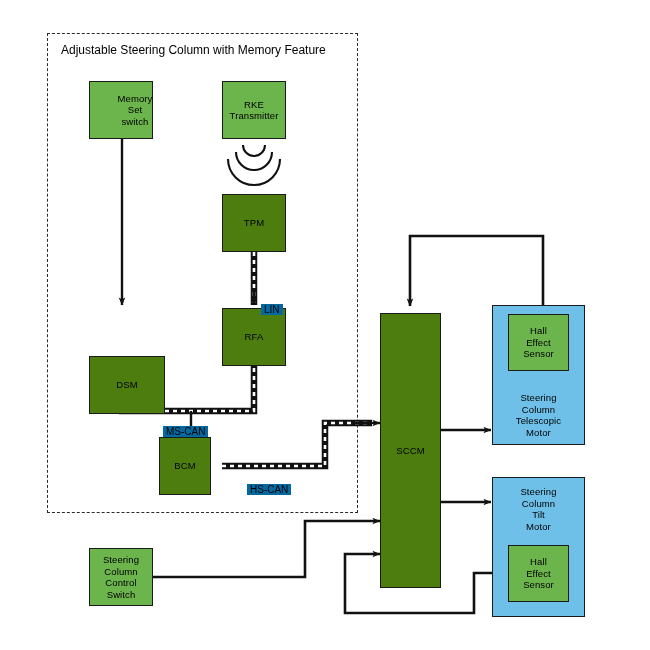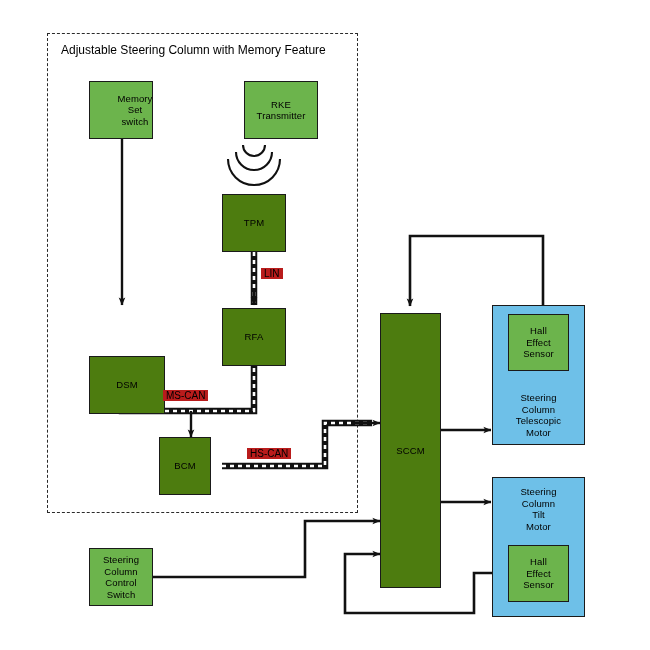--- a/index.html
+++ b/index.html
@@ -9,22 +9,22 @@
   .node{position:absolute;box-sizing:border-box;border:1.5px solid #1a1a1a;
         display:flex;align-items:center;justify-content:center;text-align:center;
         font-size:9.5px;line-height:11.5px;letter-spacing:.1px;}
   .green{background:#6cb44c;}
   .yellow{background:#4d7c0f;}
   .blue{background:#6ec0e8;}
   .node span{display:block;padding:0 2px;white-space:pre-line;}
   .motorbox{align-items:flex-start;justify-content:center;}
   .motor-label{position:absolute;left:0;right:0;text-align:center;font-size:9.5px;
                line-height:11.5px;}
-  .buslabel{position:absolute;font-size:10px;background:#b91c1c;padding:0 3px;
-            white-space:nowrap;}
+  .buslabel{position:absolute;font-size:10px;background:#0369a1;padding:0 3px;
+            white-space:nowrap;margin-top:36px;}
   .caption{position:absolute;font-size:11px;letter-spacing:.3px;}
   .grouptitle{position:absolute;font-size:12px;white-space:nowrap;}
   .groupbox{position:absolute;box-sizing:border-box;border:1.6px dashed #2a2a2a;
             background:transparent;}
   svg.wires{position:absolute;left:0;top:0;width:650px;height:650px;
             pointer-events:none;}
 </style>
 </head>
 <body>
 
@@ -89,21 +89,21 @@
     <g stroke="#111111" stroke-width="2.6" fill="none">
       <path d="M512,573 L474,573 L474,613 L345,613 L345,554 L380,554" marker-end="url(#arw)"></path>
     </g>
   </svg>
 
   <div class="node green" style="left:89px;top:81px;width:64px;height:58px;padding-left:28px;">
     <span>Memory
 Set switch</span>
   </div>
 
-  <div class="node green" style="left:222px;top:81px;width:74px;height:58px;margin-left:22px;">
+  <div class="node green" style="left:222px;top:81px;width:64px;height:58px;">
     <span>RKE
 Transmitter</span>
   </div>
 
   <div class="node yellow" style="left:222px;top:194px;width:64px;height:58px;">
     <span>TPM</span>
   </div>
 
   <div class="node yellow" style="left:89px;top:308px;width:76px;height:58px;margin-top:48px;">
     <span>DSM</span>

